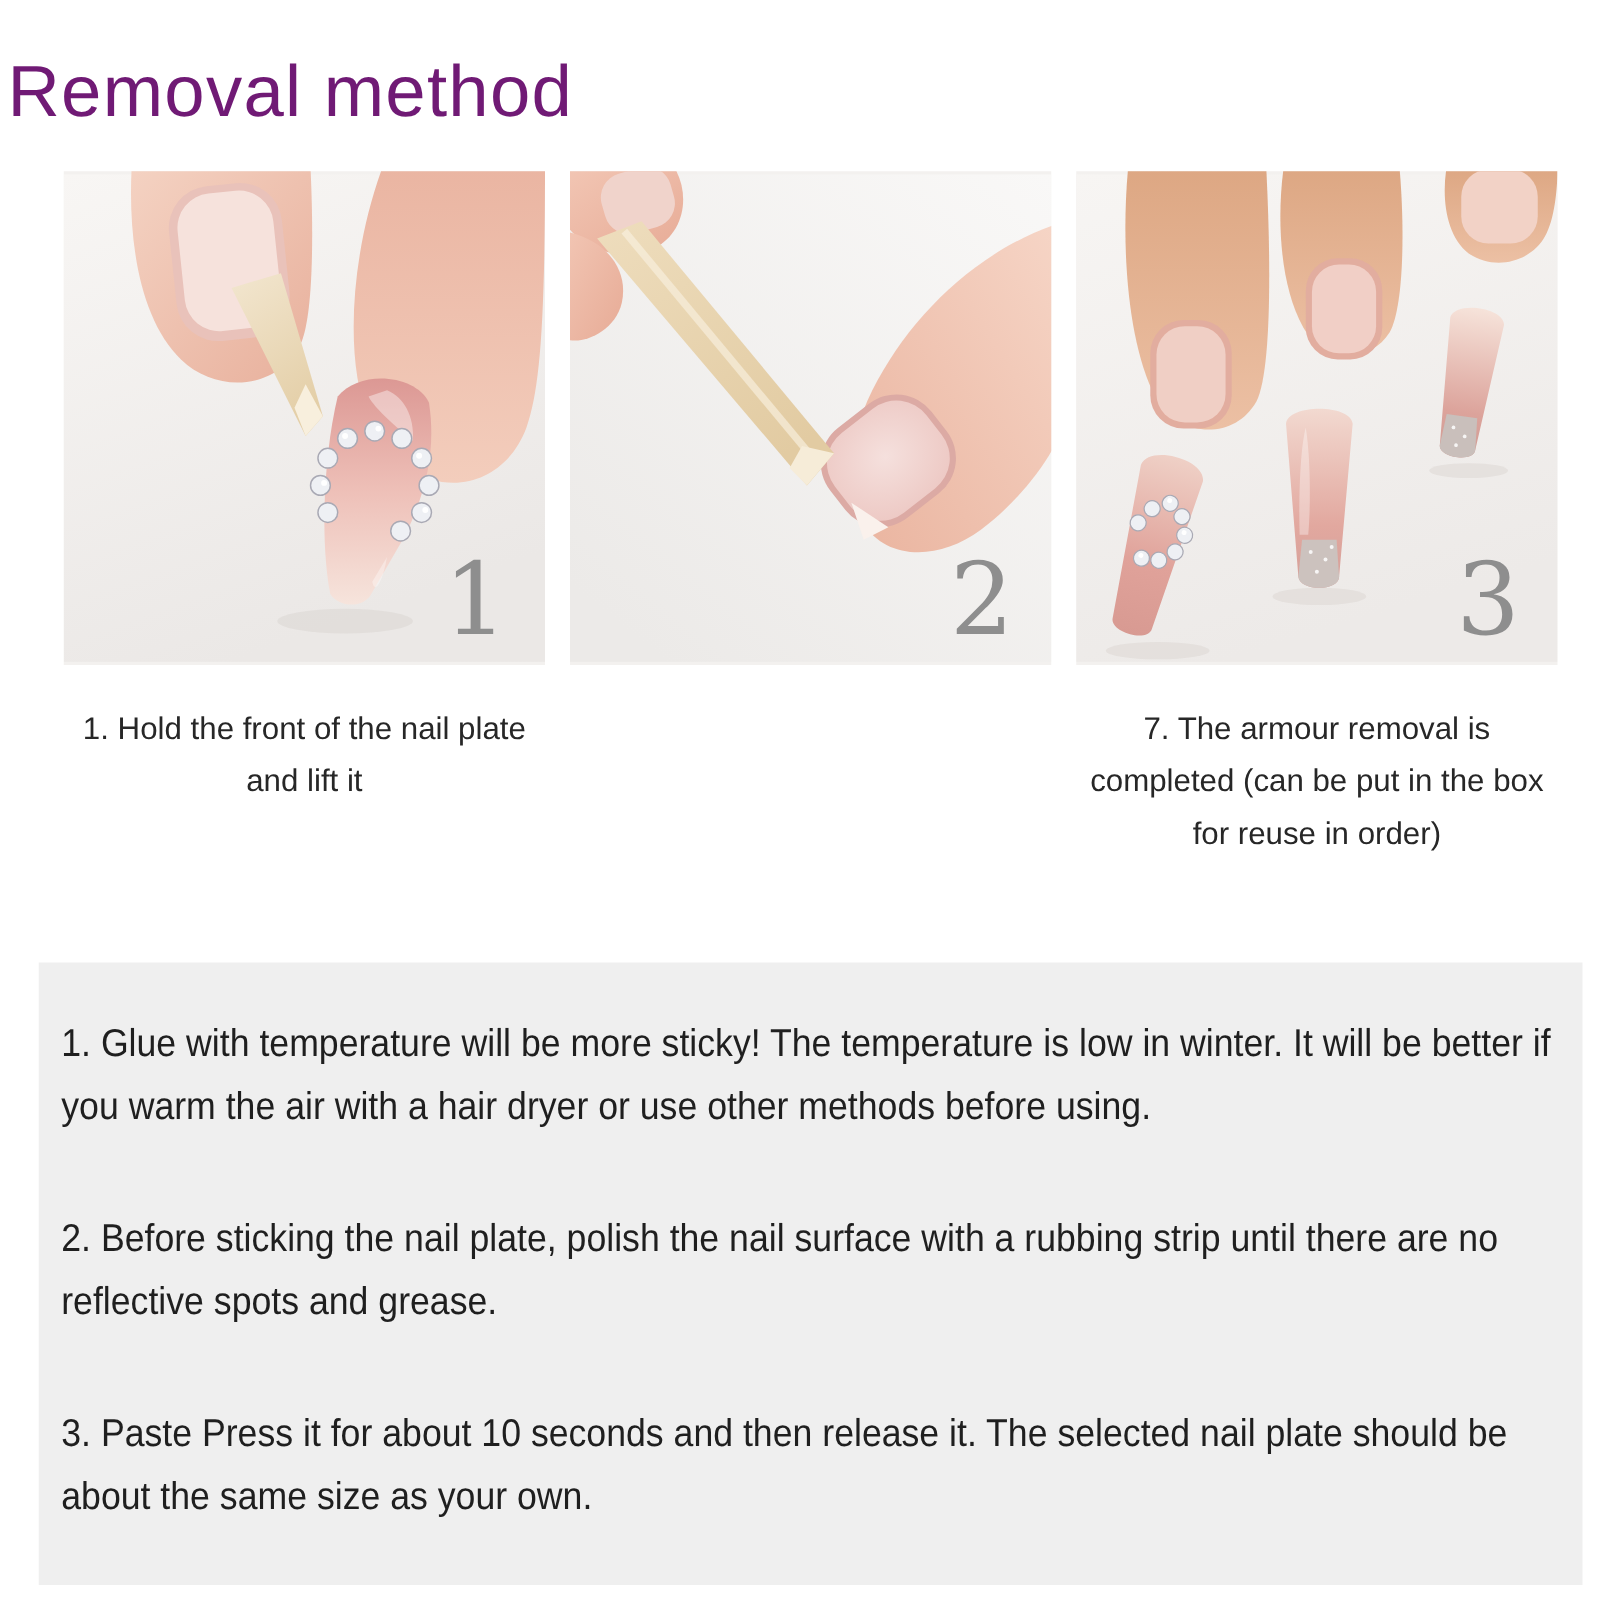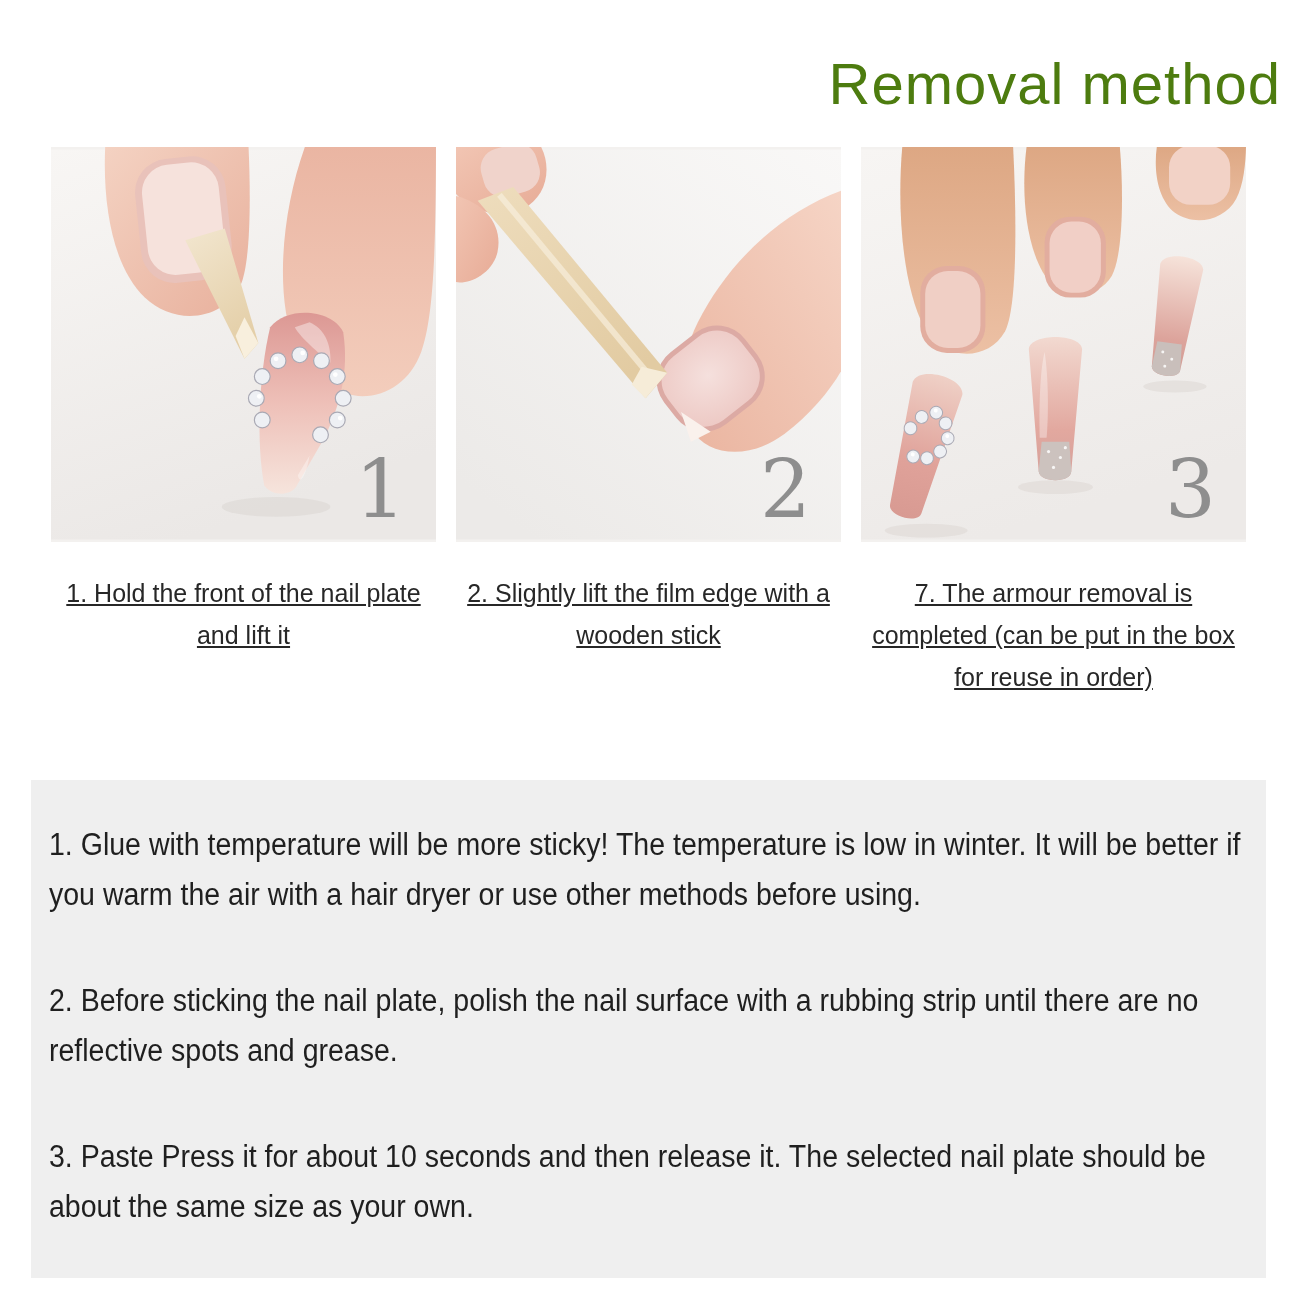--- a/index.html
+++ b/index.html
@@ -4,27 +4,27 @@
 <style>
   html,body{margin:0;padding:0;background:#ffffff;}
   .page{
     position:relative;
     width:1297px;height:1297px;
     background:#ffffff;
     font-family:"Liberation Sans",sans-serif;
     overflow:hidden;
   }
   .title{
-    margin:16px;
+    margin:6px;
     padding-top:34px;
-    text-align:right;
+    text-align:left;
     font-size:58px;
     font-weight:400;
     letter-spacing:1px;
-    color:#4d7c0f;
+    color:#701a75;
   }
   .steps{
     display:flex;
     justify-content:center;
     gap:20px;
     margin-top:30px;
   }
   .step{width:385px;}
   .photo{
     position:relative;
@@ -40,21 +40,20 @@
     line-height:1;
     color:#8e8e8e;
   }
   .caption{
     width:380px;
     margin:30px auto 0 auto;
     text-align:center;
     font-size:25px;
     line-height:42px;
     color:#272727;
-    text-decoration:underline;
   }
   .notes{
     width:1199px;           
     margin:82px auto 5px auto;
     background:#efefef;
     padding:40px 18px 46px 18px;
   }
   .note{
     width:1300px;            
     transform:scaleX(0.92);
@@ -187,21 +186,20 @@
             <path d="M228,266 L258,286 L238,296 Z" fill="#faf1ec"></path>
           </g>
           <g>
             <path d="M22,52 L58,38 L214,226 L192,252 Z" fill="url(#wood2)"></path>
             <path d="M44,46 L202,236" stroke="#f8efdd" stroke-width="6" opacity="0.7"></path>
             <path d="M188,220 L214,226 L192,252 L178,238 Z" fill="#f6ecd8"></path>
           </g>
         </svg>
         <span class="step-num">2</span>
       </div>
-      <div class="caption">2. Slightly lift the film edge with a wooden stick</div>
     </div>
 
     <div class="step">
       <div class="photo">
         <svg viewBox="0 0 390 395">
           <defs>
             <linearGradient id="p3bg" x1="0" y1="0" x2="0.3" y2="1">
               <stop offset="0" stop-color="#f7f5f3"></stop>
                 <stop offset="1" stop-color="#edeae8"></stop>
             </linearGradient>

